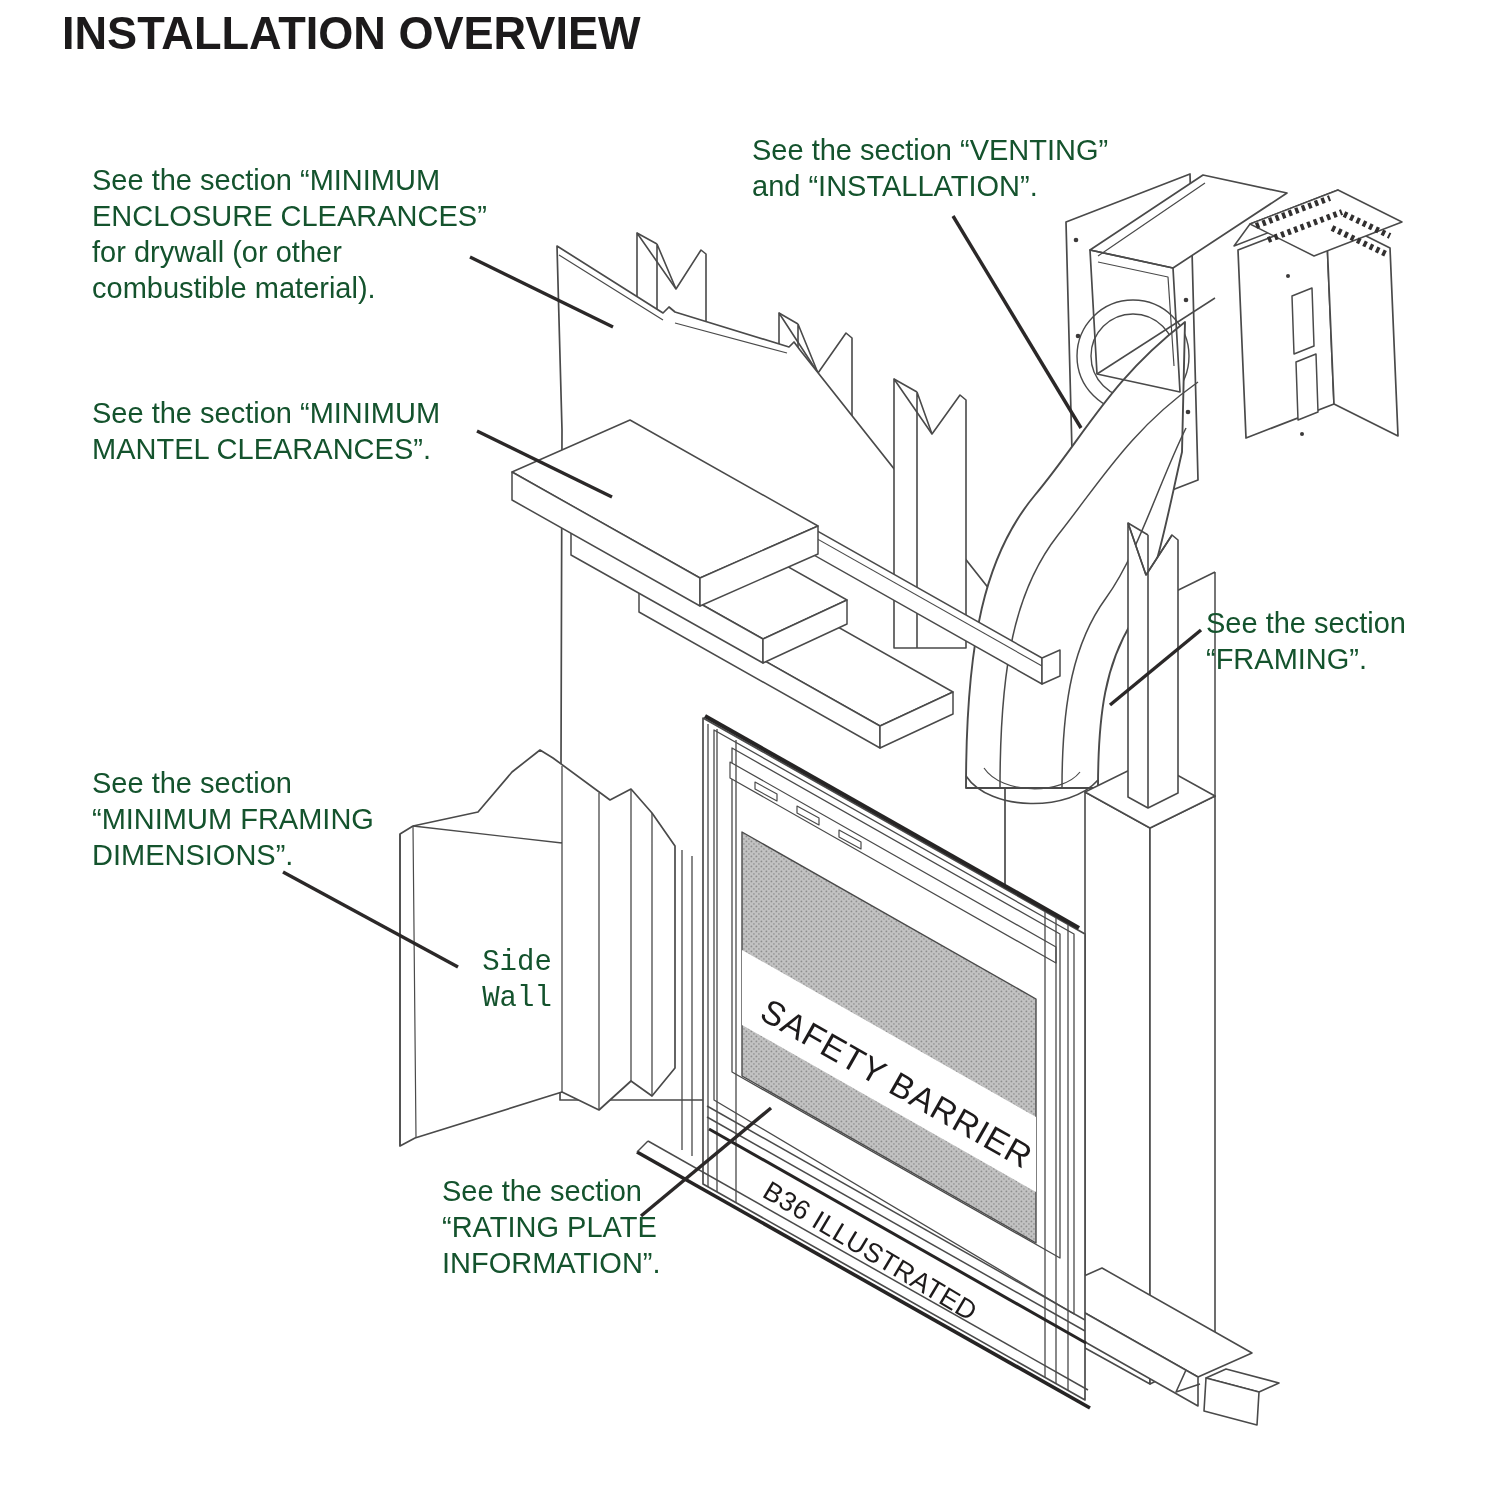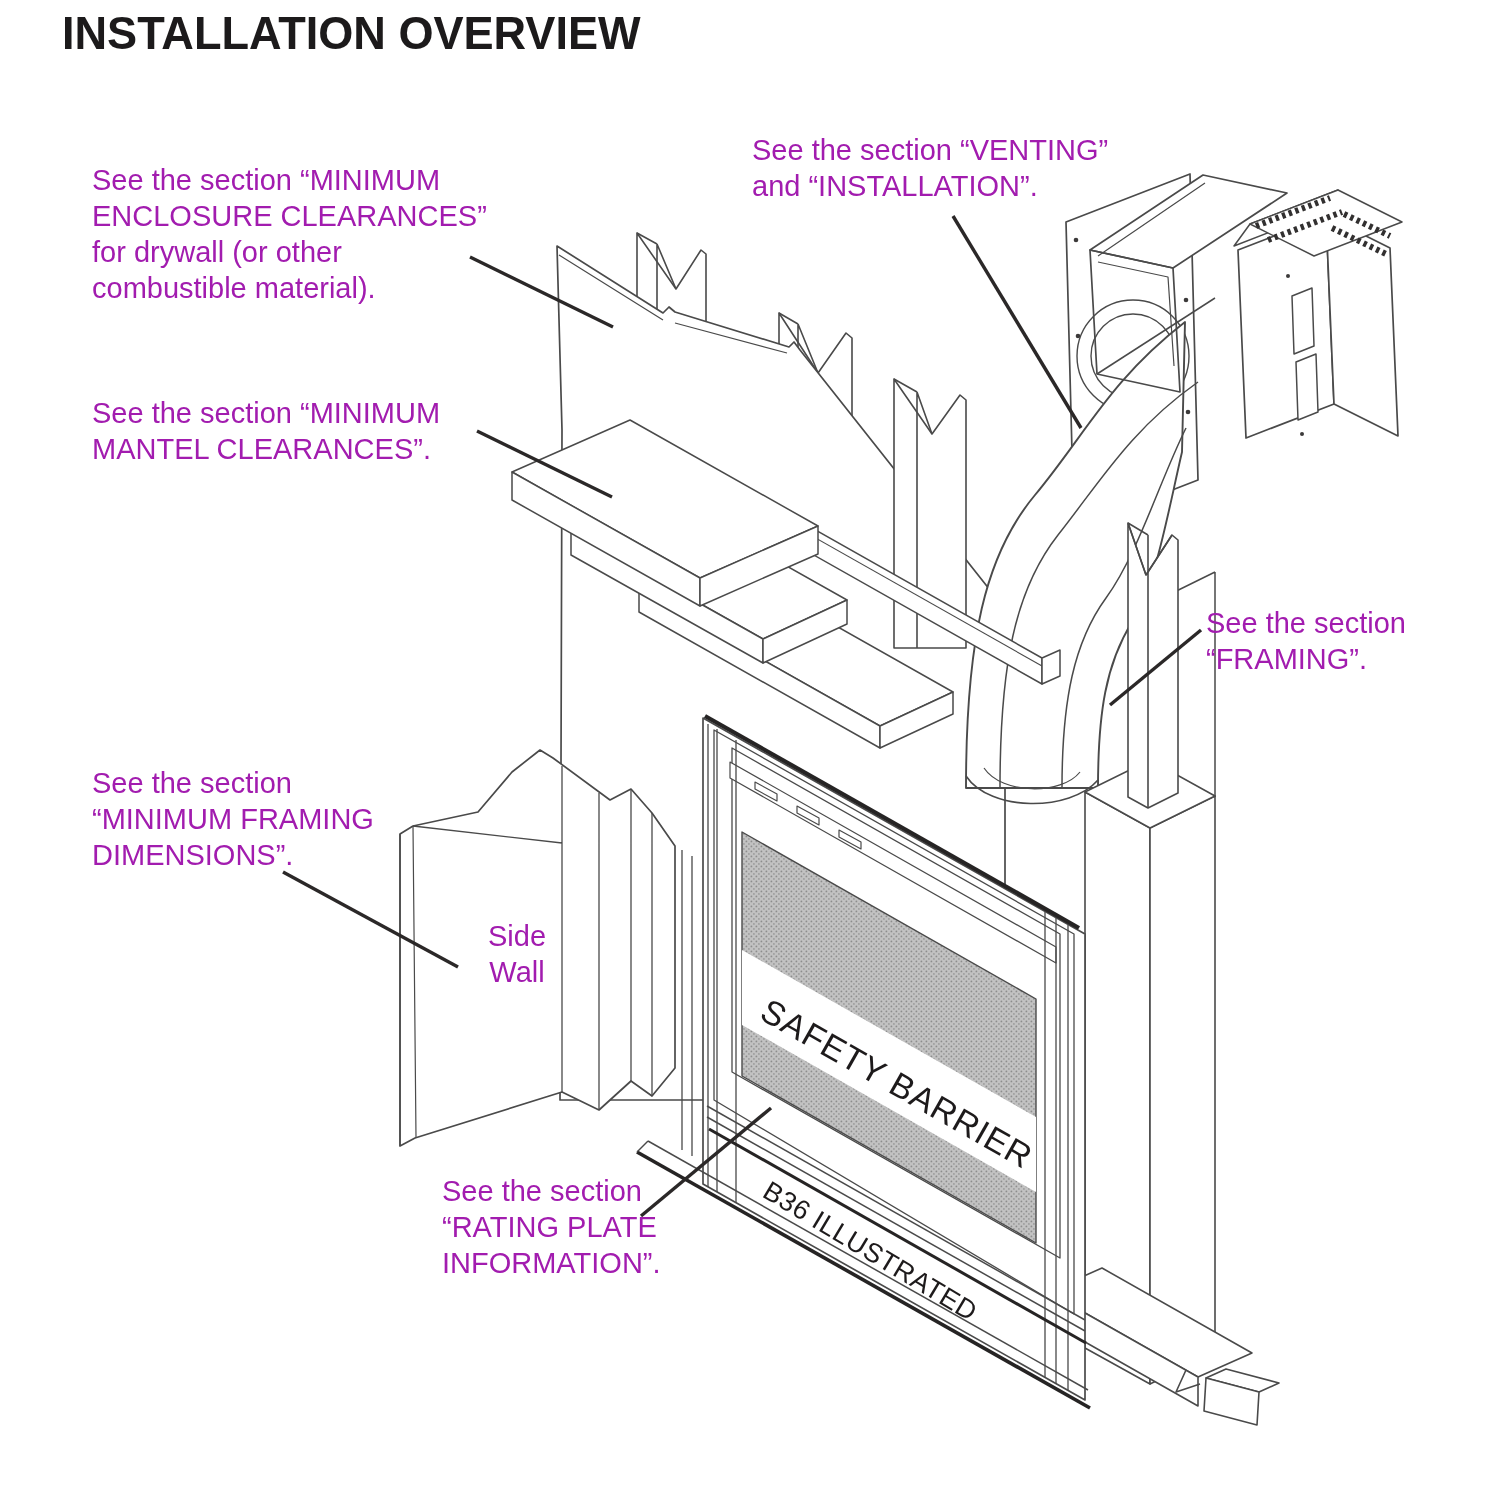--- a/index.html
+++ b/index.html
@@ -1,21 +1,21 @@
 <!DOCTYPE html>
 <html><head>
 <meta charset="utf-8">
 <style>
   html,body{margin:0;padding:0;background:#ffffff;width:1500px;height:1500px;overflow:hidden;}
   #page{position:relative;width:1500px;height:1500px;background:#fff;
         font-family:"Liberation Sans","DejaVu Sans",sans-serif;color:#242021;}
   #art{position:absolute;left:0;top:0;}
   .title{position:absolute;left:62px;top:6px;font-size:46px;font-weight:bold;
          letter-spacing:0px;transform:scaleX(.98);transform-origin:left top;color:#1c1a1b;}
-  .lbl{position:absolute;font-size:29px;line-height:1.24;white-space:pre-line;color:#a21caf;}
+  .lbl{position:absolute;font-size:29px;line-height:1.24;white-space:pre-line;color:#14532d;}
   .lbl.center{text-align:center;}
   svg text{font-family:"Liberation Sans","DejaVu Sans",sans-serif;fill:#1d1a1b;}
 </style>
 </head>
 <body>
 
 <div id="page">
 
 <svg id="art" width="1500" height="1500" viewBox="0 0 1500 1500">
   <defs>
@@ -211,16 +211,16 @@
 “FRAMING”.</div>
 
 <div class="lbl" style="left:92px;top:766px;">See the section
 “MINIMUM FRAMING
 DIMENSIONS”.</div>
 
 <div class="lbl" style="left:442px;top:1174px;">See the section
 “RATING PLATE
 INFORMATION”.</div>
 
-<div class="lbl center" style="left:452px;top:919px;width:130px;">Side
+<div class="lbl center" style="left:452px;top:945px;width:130px;font-family:Liberation Mono, monospace;">Side
 Wall</div>
 
 </div>
 
 </body></html>

